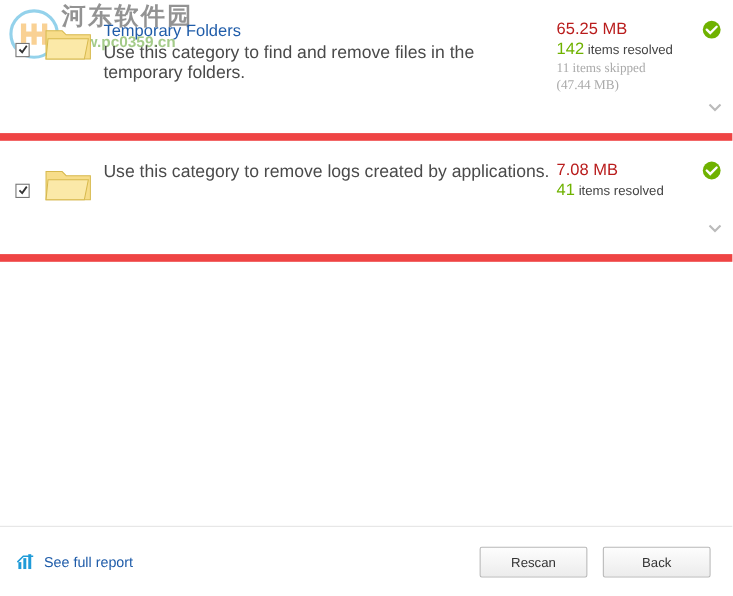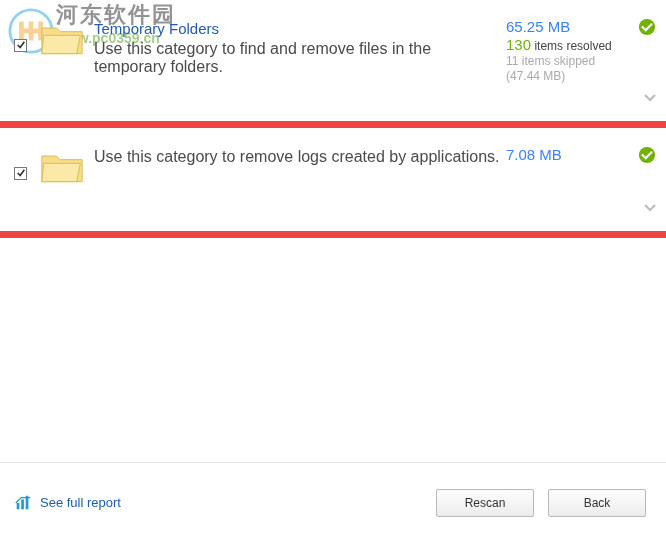--- a/index.html
+++ b/index.html
@@ -62,26 +62,26 @@
     font-size: 16px;
   }
   .stats-col {
     width: 120px;
     flex-shrink: 0;
     padding-top: 2px;
     text-align: left;
   }
   .stats-size {
     font-size: 15px;
-    color: #3b82f6;
+    color: #b91c1c;
   }
   .stats-line2 { margin-top: 1px; font-size: 12px; }
   .count-green { color: #6fb200; font-size: 15px; font-weight: 400; }
   .stats-resolved { color: #444; }
-  .stats-skipped { color: #aaa; font-size: 12px; margin-top: 1px; }
+  .stats-skipped { color: #aaa; font-size: 12px; margin-top: 1px; font-family: Liberation Serif, serif; }
   .status-col {
     width: 30px;
     flex-shrink: 0;
     padding-top: 2px;
     display: flex;
     flex-direction: column;
     align-items: flex-end;
   }
   .check-circle {
     width: 18px; height: 18px;
@@ -90,21 +90,21 @@
     margin-top: 36px;
     color: #bbb;
     cursor: pointer;
   }
   .expand-arrow svg { width: 12px; height: 8px; }
   .row0 .expand-arrow { margin-top: 54px; }
 
   .footer {
     position: absolute;
     bottom: 0; left: 0; right: 0;
-    height: 80px;
+    height: 64px;
     border-top: 1px solid #e5e5e5;
     display: flex;
     align-items: center;
     padding: 0 20px 0 14px;
   }
   .report-link {
     display: flex;
     align-items: center;
     gap: 8px;
     color: #1f5ca9;
@@ -174,21 +174,21 @@
         <path d="M4 16 L44 16 L40 36 L2 36 Z" fill="#fbe9a8" stroke="#d7b94e"></path>
       </svg>
     </div>
     <div class="text-col">
       <div class="cat-title">Temporary Folders</div>
       <div class="cat-desc">Use this category to find and remove files in the temporary folders.</div>
     </div>
     <div class="stats-col">
       <div class="stats-size">65.25 MB</div>
       <div class="stats-line2">
-        <span class="count-green">130</span>
+        <span class="count-green">142</span>
         <span class="stats-resolved">items resolved</span>
       </div>
       <div class="stats-skipped">11 items skipped</div>
       <div class="stats-skipped">(47.44 MB)</div>
     </div>
     <div class="status-col">
       <svg class="check-circle" viewBox="0 0 20 20">
         <circle cx="10" cy="10" r="9" fill="#6fb200"></circle>
         <path d="M5 10 L8.5 13.5 L15 7" stroke="#fff" stroke-width="2.4" fill="none" stroke-linecap="round"></path>
       </svg>
@@ -212,20 +212,24 @@
       <svg class="folder-icon" viewBox="0 0 48 40">
         <path d="M2 8 L18 8 L22 12 L46 12 L46 36 L2 36 Z" fill="#f7dd8a" stroke="#d7b94e"></path>
         <path d="M4 16 L44 16 L40 36 L2 36 Z" fill="#fbe9a8" stroke="#d7b94e"></path>
       </svg>
     </div>
     <div class="text-col">
       <div class="cat-desc">Use this category to remove logs created by applications.</div>
     </div>
     <div class="stats-col">
       <div class="stats-size">7.08 MB</div>
+      <div class="stats-line2">
+        <span class="count-green">41</span>
+        <span class="stats-resolved">items resolved</span>
+      </div>
     </div>
     <div class="status-col">
       <svg class="check-circle" viewBox="0 0 20 20">
         <circle cx="10" cy="10" r="9" fill="#6fb200"></circle>
         <path d="M5 10 L8.5 13.5 L15 7" stroke="#fff" stroke-width="2.4" fill="none" stroke-linecap="round"></path>
       </svg>
       <span class="expand-arrow">
         <svg viewBox="0 0 12 8">
             <path d="M1 1 L6 6 L11 1" stroke="#bbb" stroke-width="2" fill="none"></path>
           </svg>

